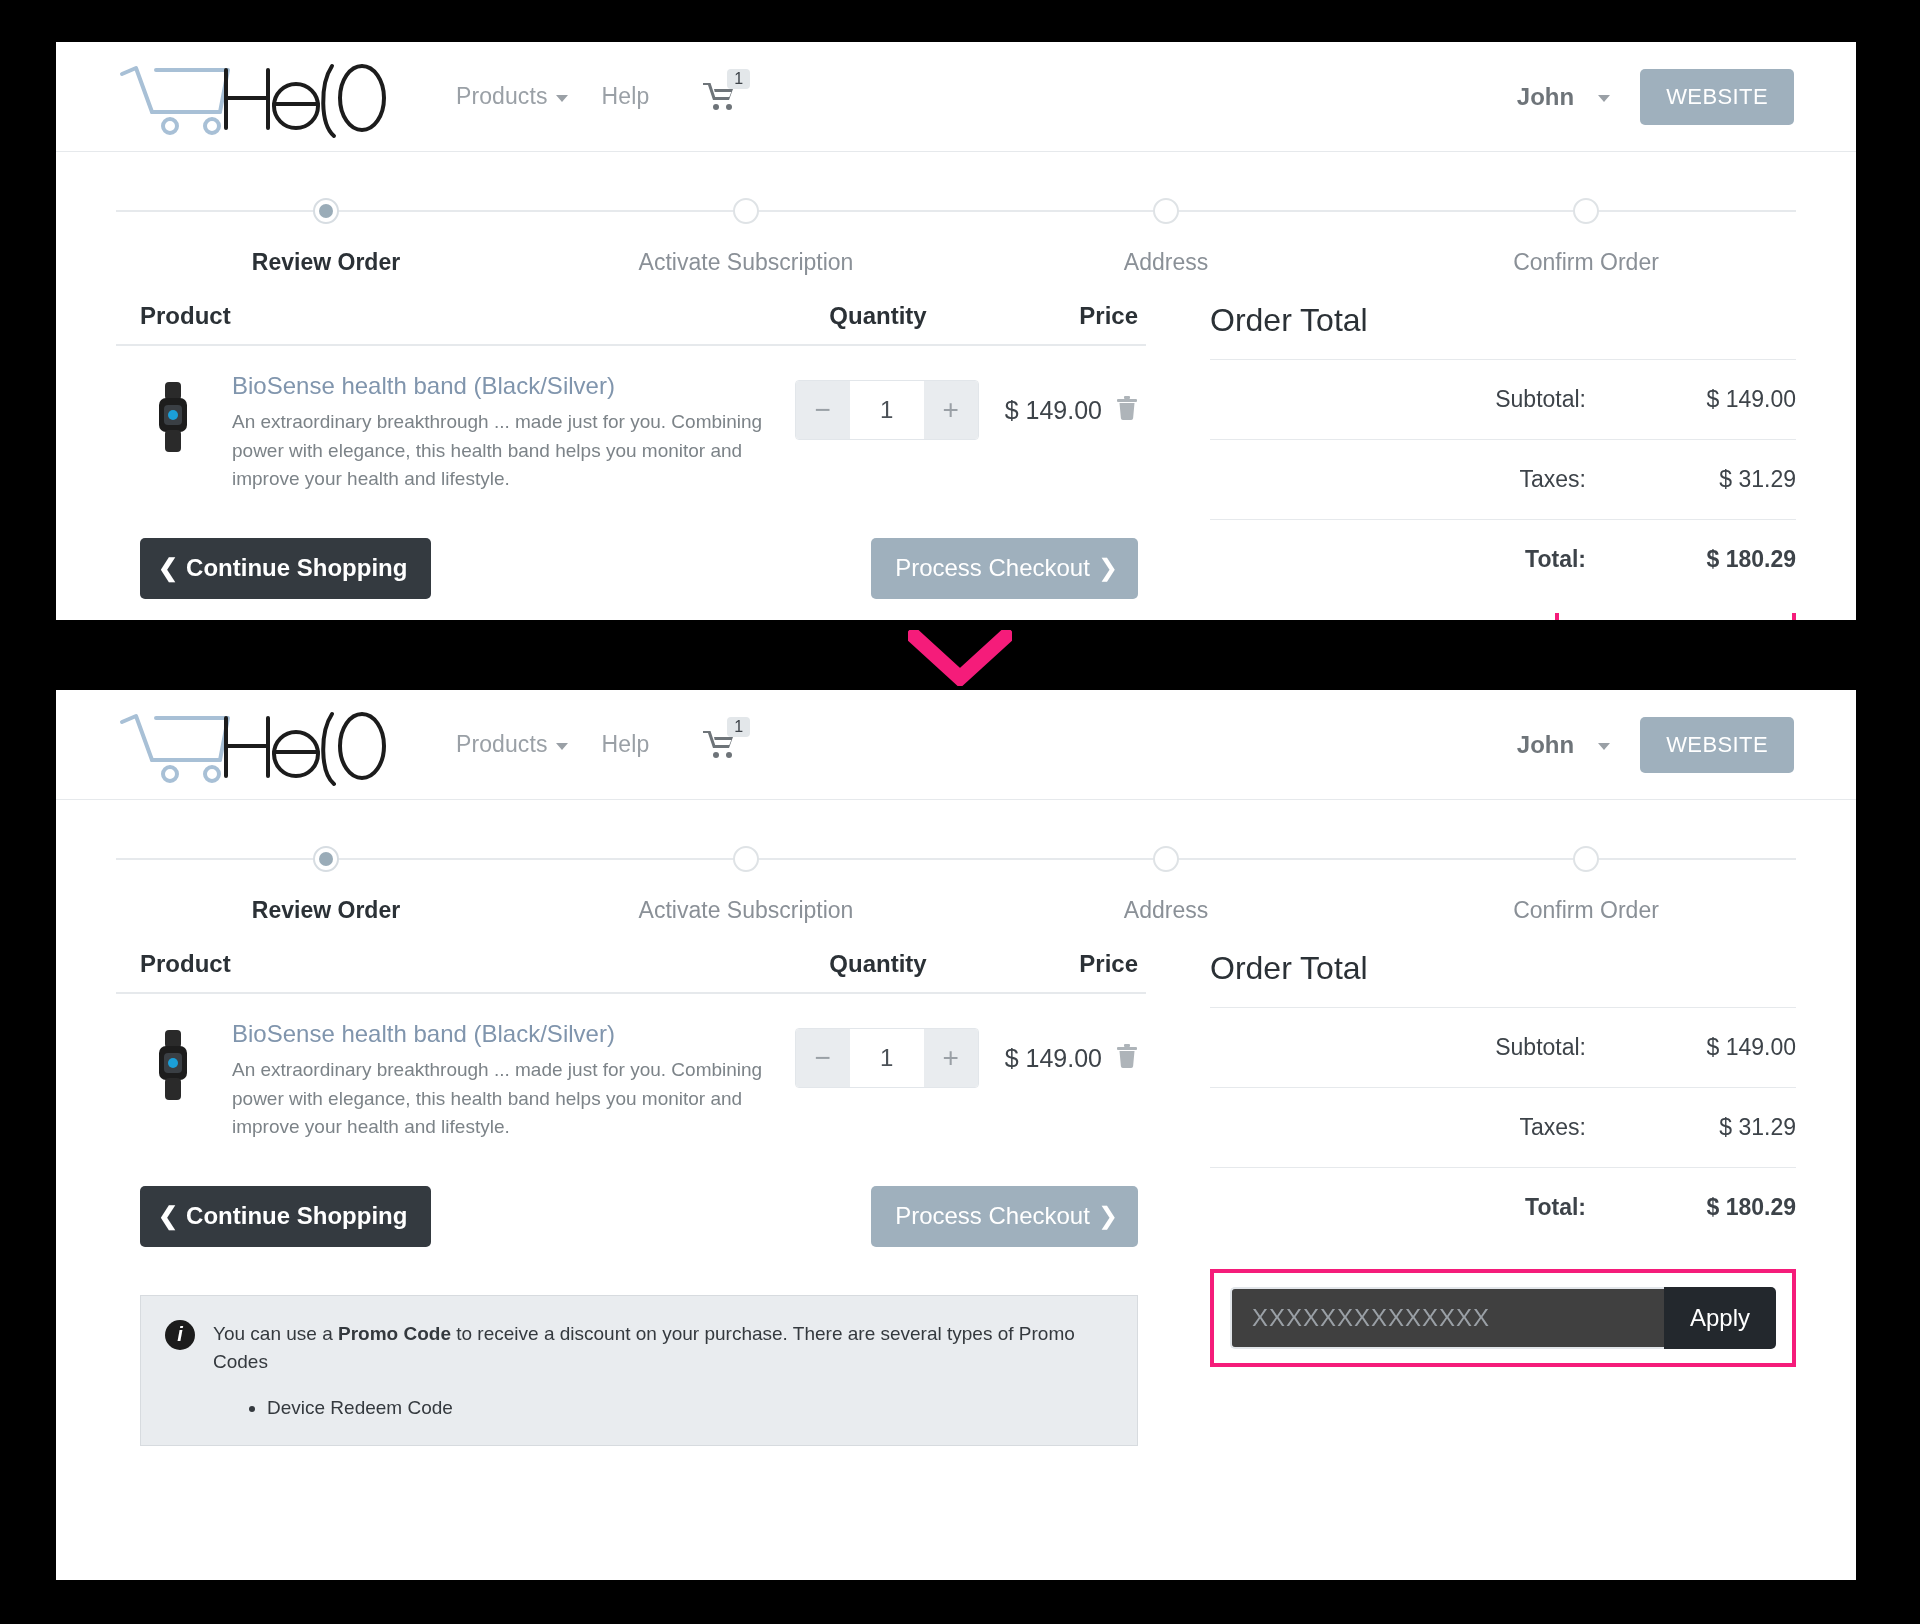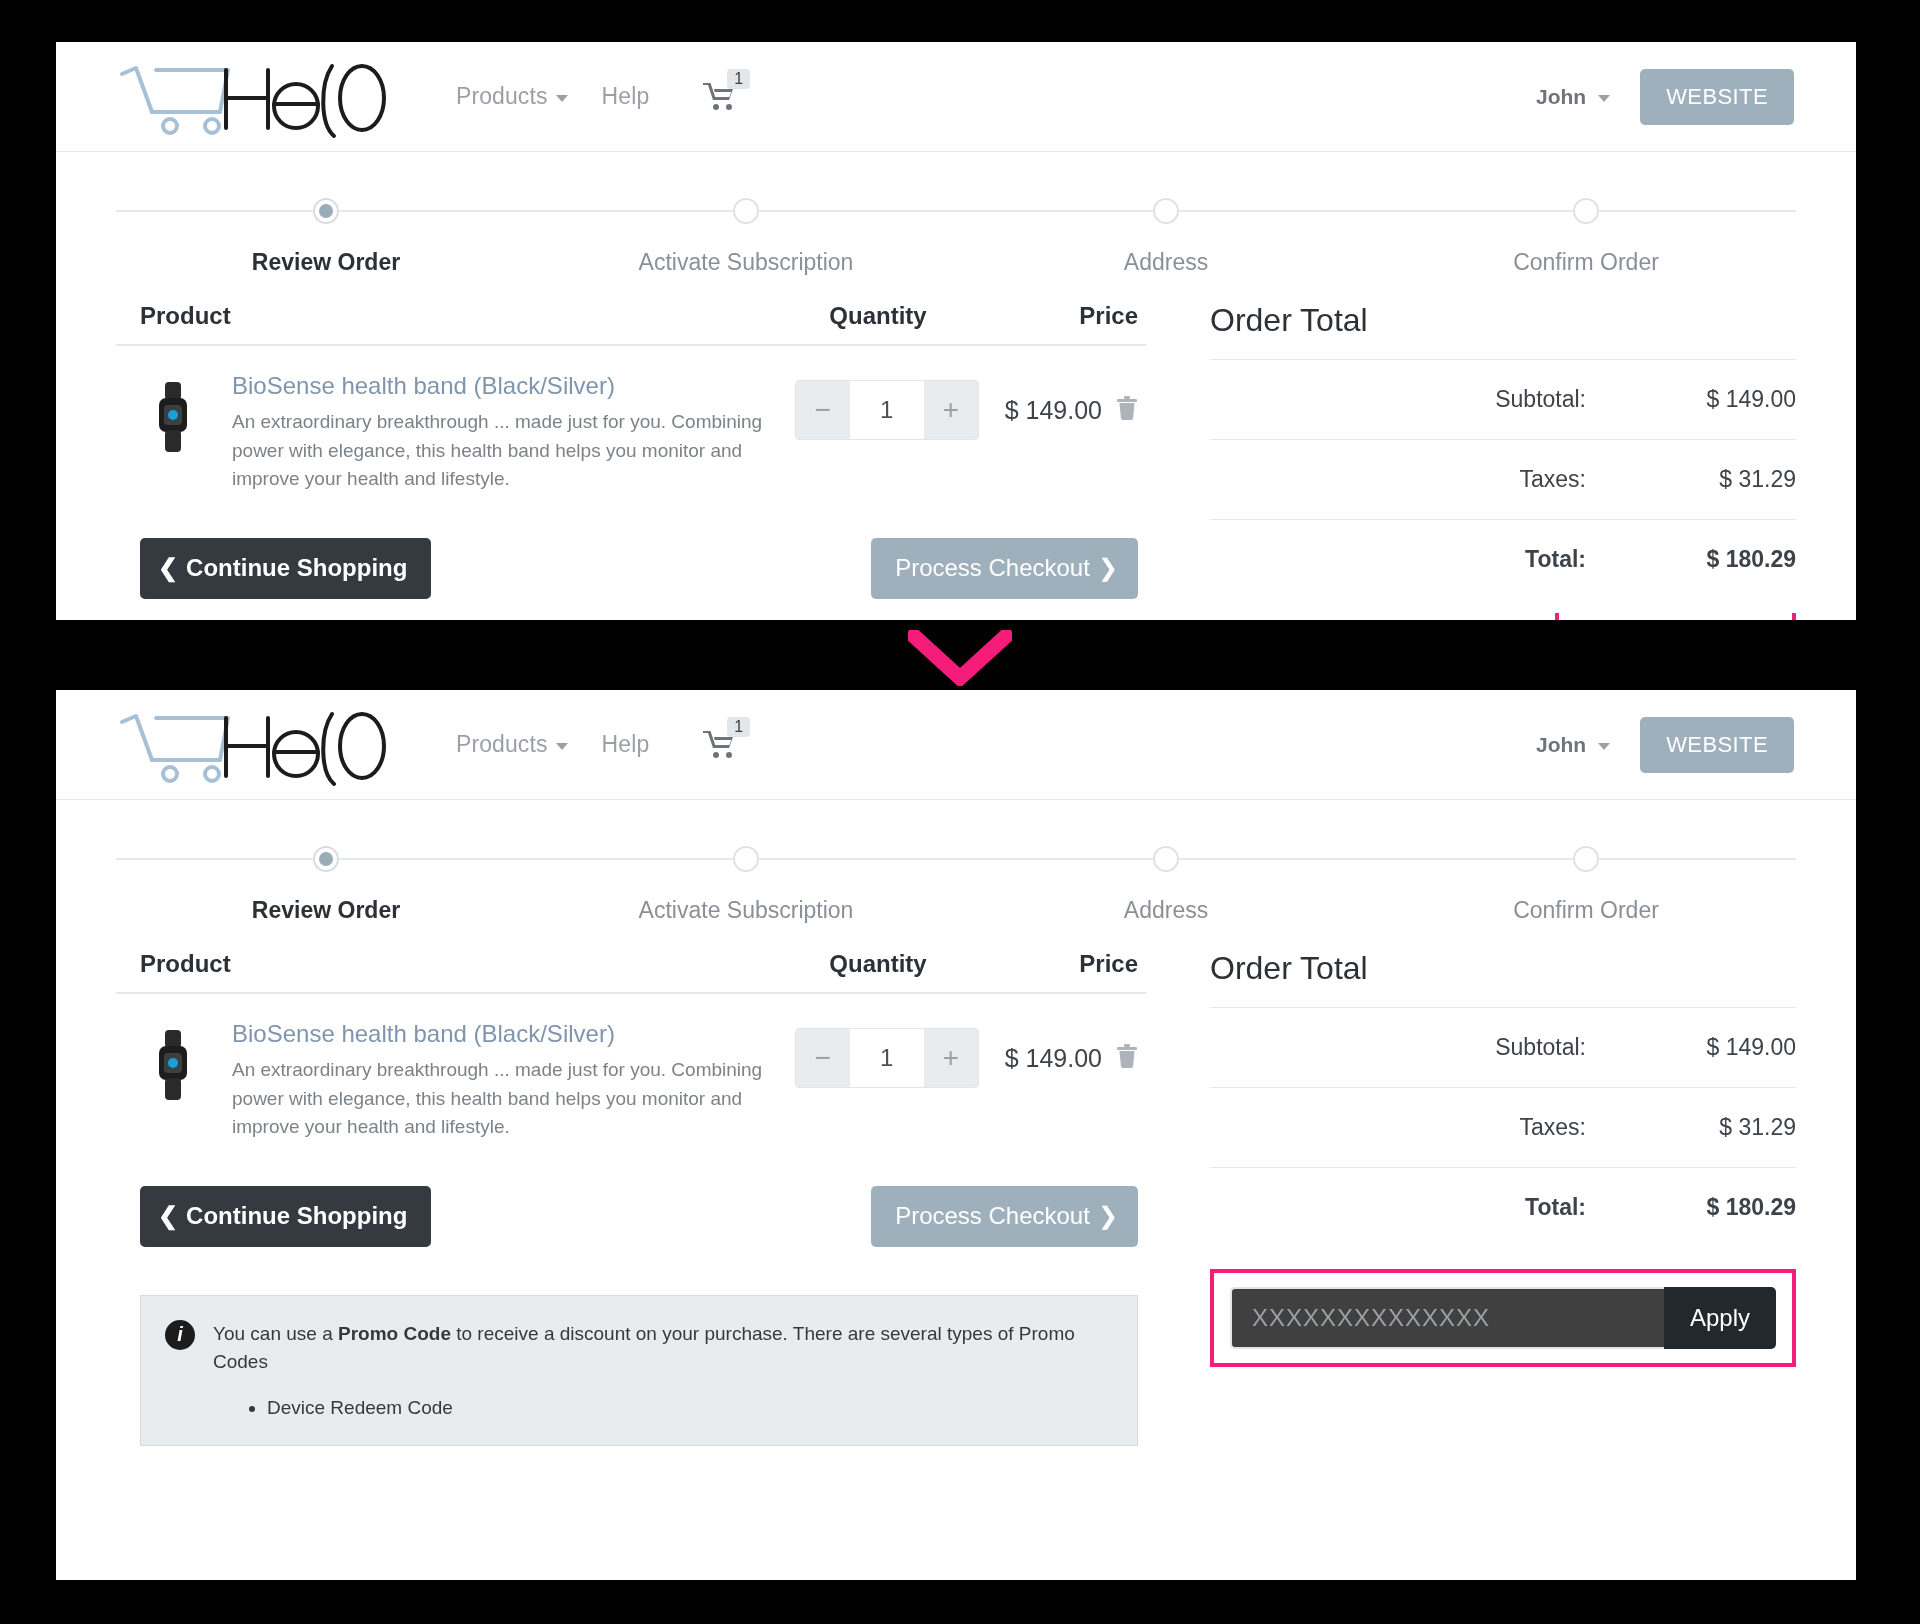--- a/index.html
+++ b/index.html
@@ -44,22 +44,22 @@
   }
   .cart-wrap { position: relative; display: flex; align-items: center; margin-left: 20px; cursor: pointer; }
   .cart-badge {
     position: absolute; left: 24px; top: -14px;
     background: #e3e7ea; color: #3d4349;
     border-radius: 4px; font-size: 16px; padding: 1px 7px 2px; line-height: 1.1;
   }
 
   .header-right { margin-left: auto; display: flex; align-items: center; gap: 30px; }
   .user-name {
-    font-size: 21px; color: #6e7479; font-weight: bold;
-    display: flex; align-items: center; gap: 12px; cursor: pointer;
+    font-size: 24px; color: #6e7479; font-weight: bold;
+    display: flex; align-items: center; gap: 24px; cursor: pointer;
   }
   .btn-website {
     background: #9fb0bd; color: #ffffff;
     font-size: 22px; letter-spacing: .4px;
     border: none; border-radius: 5px;
     padding: 15px 26px; cursor: pointer;
   }
 
   
   .stepper { position: relative; margin: 46px 60px 0 60px; }

